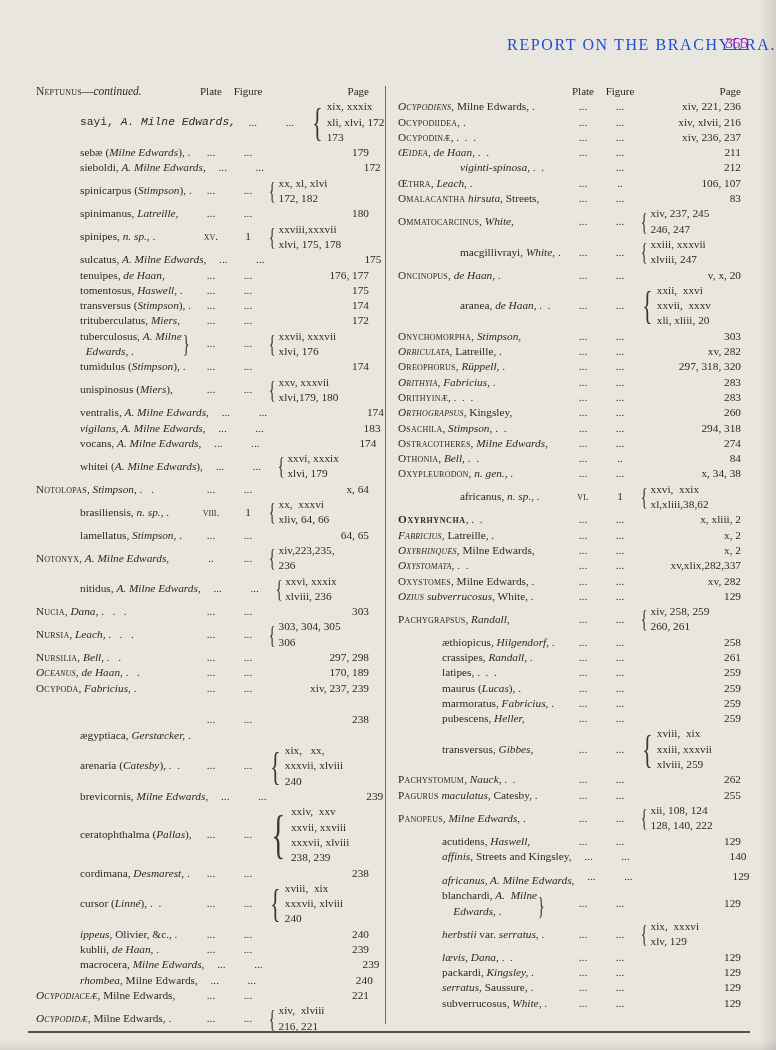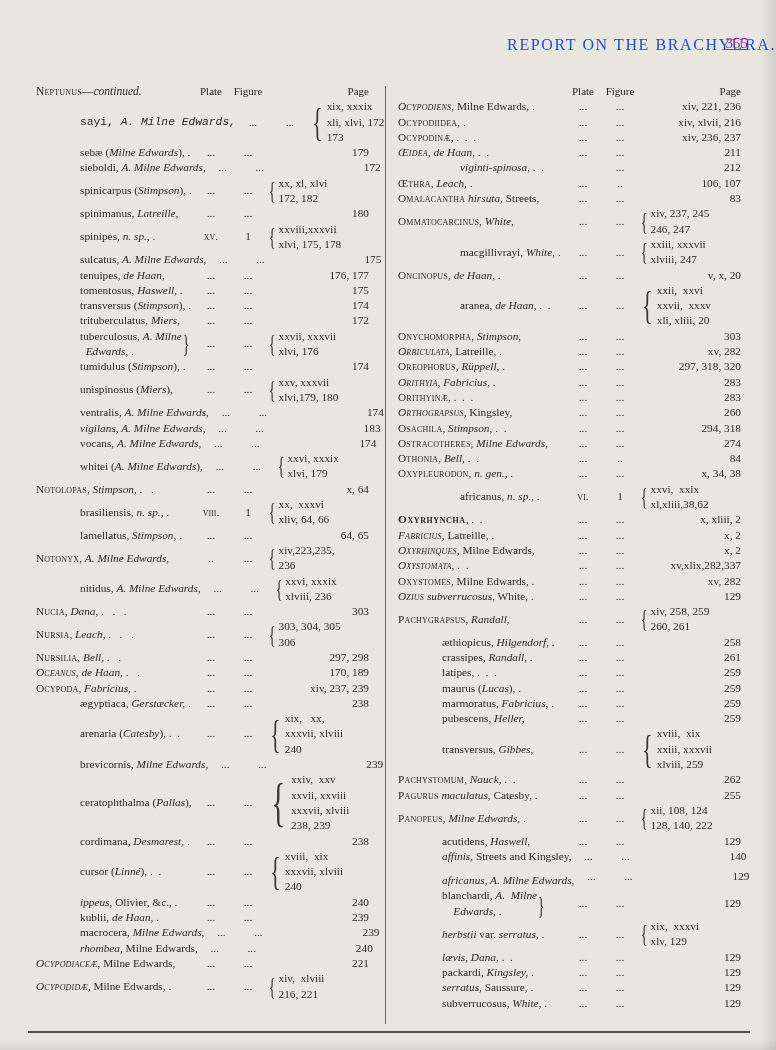--- a/index.html
+++ b/index.html
@@ -287,21 +287,21 @@
       <div class="cell figure">...</div>
       <div class="cell page single">170, 189</div>
     </div>
     <div class="row">
       <div class="cell name"><span class="nlines"><div class="nline"><span class="s-sc">Ocypoda</span><span>, </span><span class="s-i">Fabricius,</span><span> .</span></div></span></div>
       <div class="cell plate">...</div>
       <div class="cell figure">...</div>
       <div class="cell page single">xiv, 237, 239</div>
     </div>
     <div class="row">
-      <div class="cell name" style="padding-left: 44px;"><span class="nlines"><div class="nline"><span>ægyptiaca, </span><span class="s-i">Gerstæcker,</span><span> .</span></div></span></div>
+      <div class="cell name" style="padding-left: 44px; margin-top: 32px;"><span class="nlines"><div class="nline"><span>ægyptiaca, </span><span class="s-i">Gerstæcker,</span><span> .</span></div></span></div>
       <div class="cell plate">...</div>
       <div class="cell figure">...</div>
       <div class="cell page single">238</div>
     </div>
     <div class="row">
       <div class="cell name" style="padding-left: 44px;"><span class="nlines"><div class="nline"><span>arenaria (</span><span class="s-i">Catesby</span><span>), .&nbsp;&nbsp;.</span></div></span></div>
       <div class="cell plate">...</div>
       <div class="cell figure">...</div>
       <div class="cell page grp">
         <span class="brace" style="font-size: 39px;">{</span>

